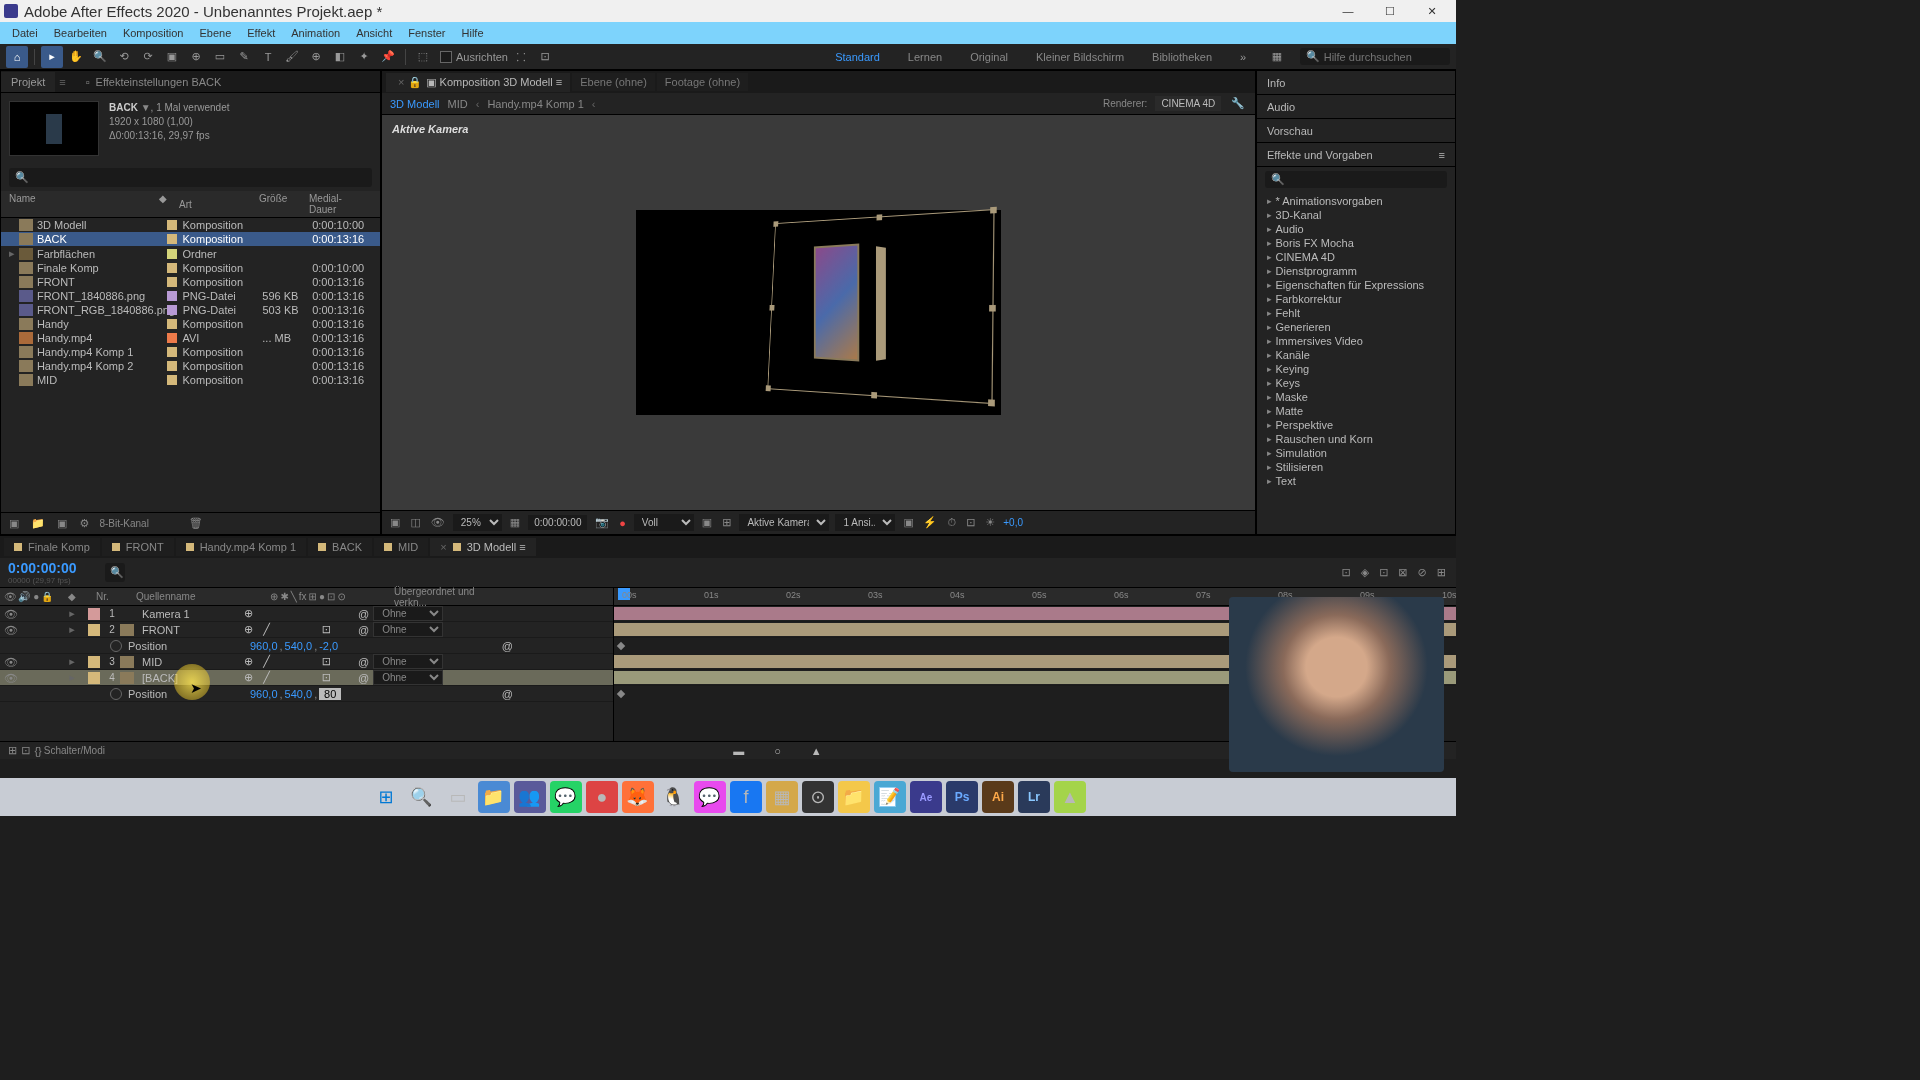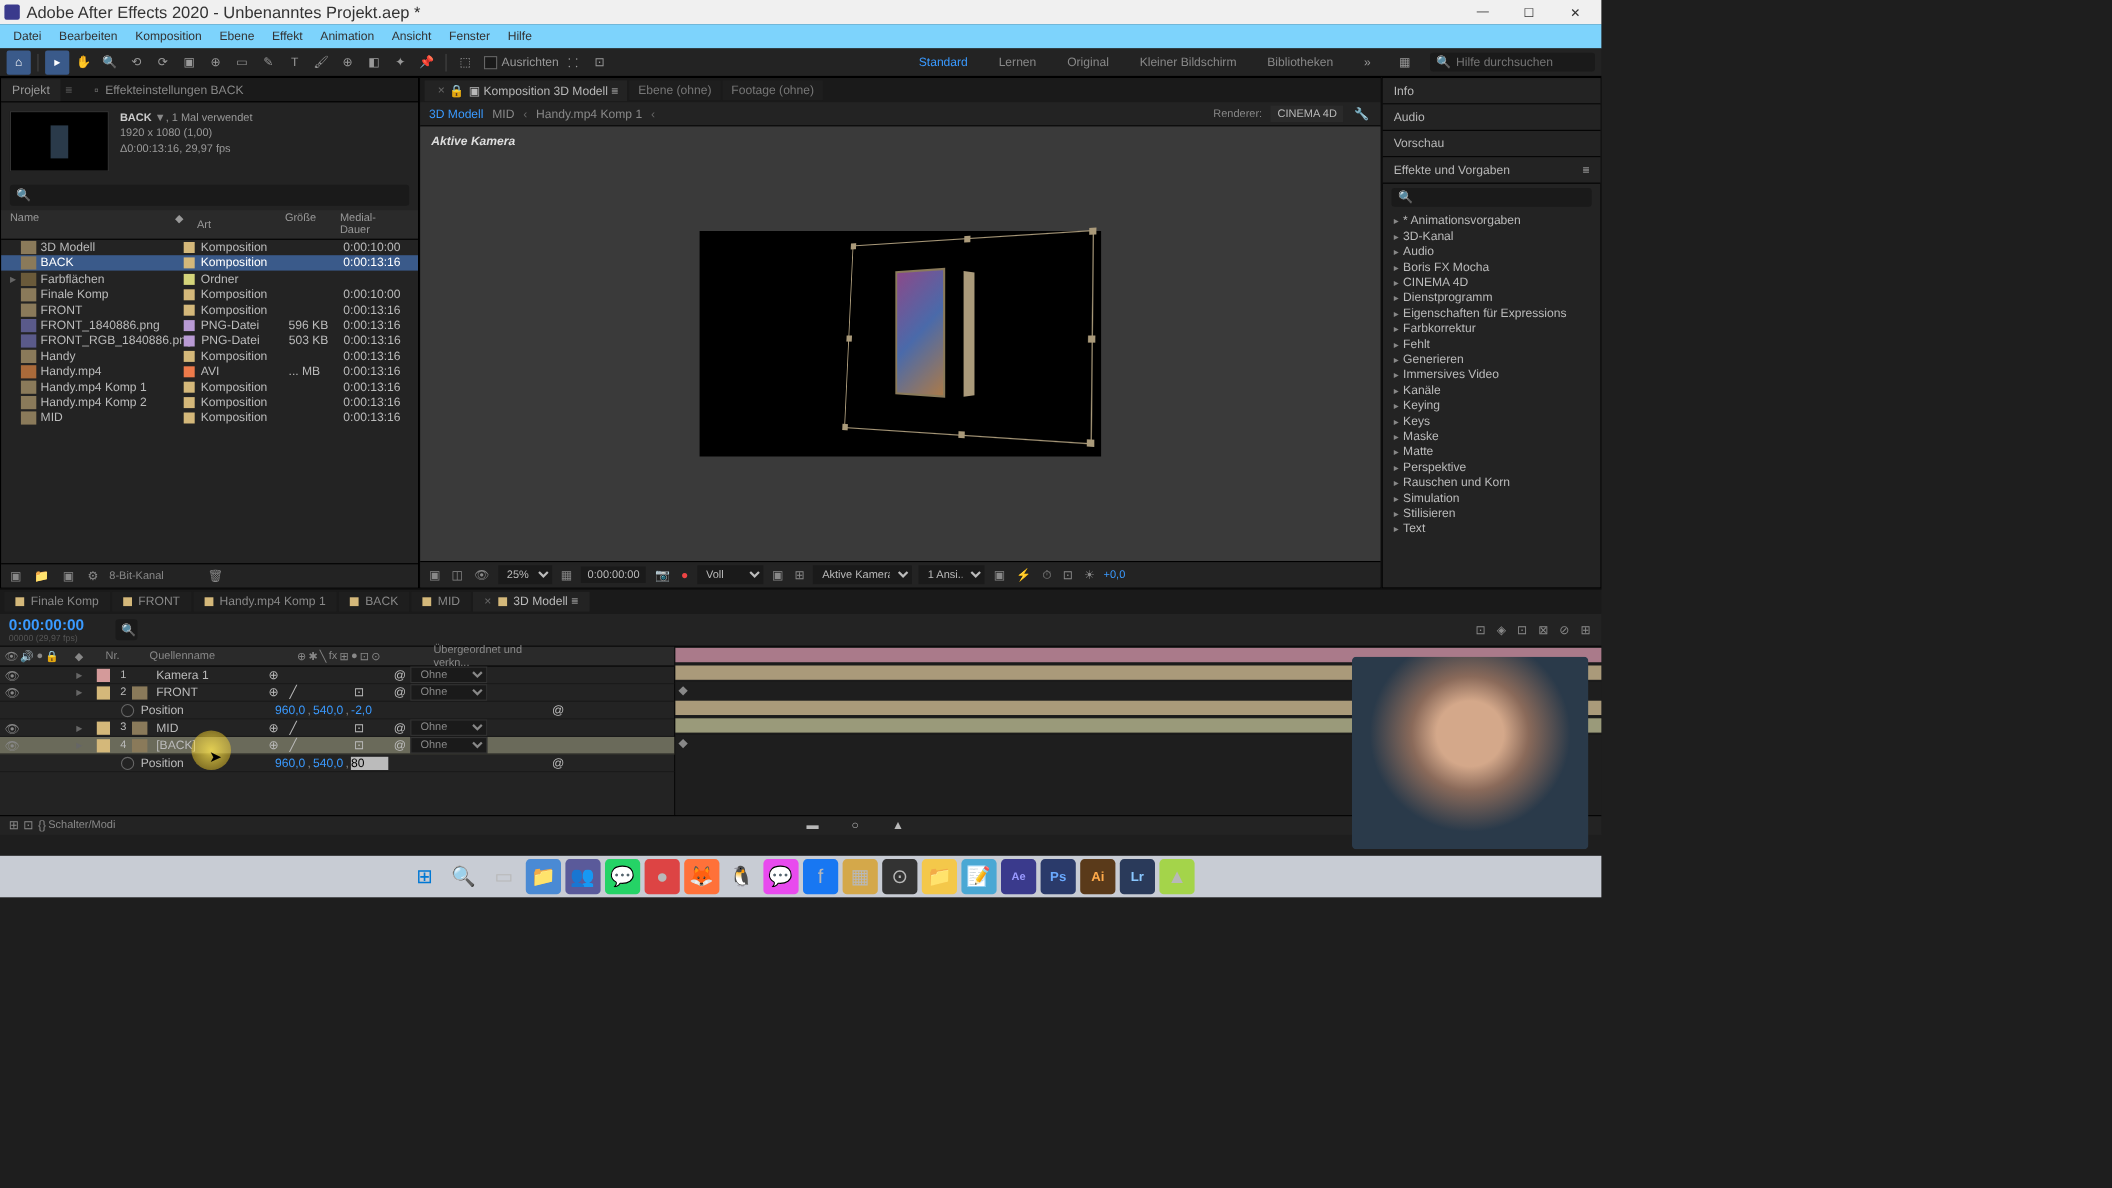--- a/index.html
+++ b/index.html
@@ -113,21 +113,21 @@
 .tl-layer.selected { background: #6a6a5a; }
 .tl-vis-col { width: 60px; display: flex; gap: 2px; padding-left: 4px; }
 .tl-eye { width: 12px; height: 12px; color: #888; }
 .tl-twirl-col { width: 24px; display: flex; justify-content: center; }
 .tl-num { width: 16px; text-align: center; font-size: 10px; }
 .tl-label { width: 12px; height: 12px; margin: 0 4px; }
 .tl-name { width: 120px; display: flex; align-items: center; gap: 4px; }
 .tl-prop-row { height: 16px; display: flex; align-items: center; padding-left: 110px; font-size: 11px; color: #bbb; border-bottom: 1px solid #1a1a1a; }
 .tl-prop-name { width: 140px; display: flex; align-items: center; gap: 6px; }
 .tl-prop-val { color: #3a9aff; cursor: pointer; display: flex; gap: 2px; }
-.tl-prop-val.editing input { background: #bbb; border: none; width: 34px; font-size: 11px; color: #000; text-align: left; }
+.tl-prop-val.editing input { background: #bbb; border: none; width: 22px; font-size: 11px; color: #000; text-align: center; }
 .tl-switches { width: 110px; display: flex; gap: 2px; padding-left: 4px; }
 .tl-parent { width: 100px; display: flex; align-items: center; gap: 4px; padding-left: 8px; }
 .parent-select { background: #1a1a1a; color: #888; border: 1px solid #333; font-size: 10px; padding: 0 4px; width: 70px; }
 .stopwatch { width: 12px; height: 12px; border: 1px solid #666; border-radius: 50%; }
 .tl-right { flex: 1; position: relative; background: #1e1e1e; }
 .tl-ruler { height: 18px; background: #2a2a2a; display: flex; position: relative; border-bottom: 1px solid #000; }
 .tl-tick { position: absolute; font-size: 9px; color: #888; top: 2px; }
 .tl-playhead { position: absolute; left: 4px; top: 0; width: 12px; height: 12px; background: #3a9aff; }
 .tl-bars { }
 .tl-bar { height: 16px; position: relative; border-bottom: 1px solid #1a1a1a; }
@@ -620,20 +620,34 @@
               <span style="color:#888">,</span>
               <span>540,0</span>
               <span style="color:#888">,</span>
               <span class="editing"><input value="80" style=""></span>
             </div>
         <div style="margin-left:auto;margin-right:100px"><span>@</span></div>
           </div>
         </div>
     </div>
     <div class="tl-right">
+      <div class="tl-ruler" id="tl-ruler">
+        <div class="tl-playhead"></div>
+      <div class="tl-tick" style="left: 8px;">00s</div>
+          <div class="tl-tick" style="left: 90px;">01s</div>
+          <div class="tl-tick" style="left: 172px;">02s</div>
+          <div class="tl-tick" style="left: 254px;">03s</div>
+          <div class="tl-tick" style="left: 336px;">04s</div>
+          <div class="tl-tick" style="left: 418px;">05s</div>
+          <div class="tl-tick" style="left: 500px;">06s</div>
+          <div class="tl-tick" style="left: 582px;">07s</div>
+          <div class="tl-tick" style="left: 664px;">08s</div>
+          <div class="tl-tick" style="left: 746px;">09s</div>
+          <div class="tl-tick" style="left: 828px;">10s</div>
+        </div>
       <div class="tl-bars" id="tl-bars">
           <div class="tl-bar">
             <div class="tl-bar-fill pink"></div>
           </div>
           <div class="tl-bar">
             <div class="tl-bar-fill tan"></div>
           </div>
           <div class="tl-kf-row">
             <div class="tl-kf"></div>
           </div>

